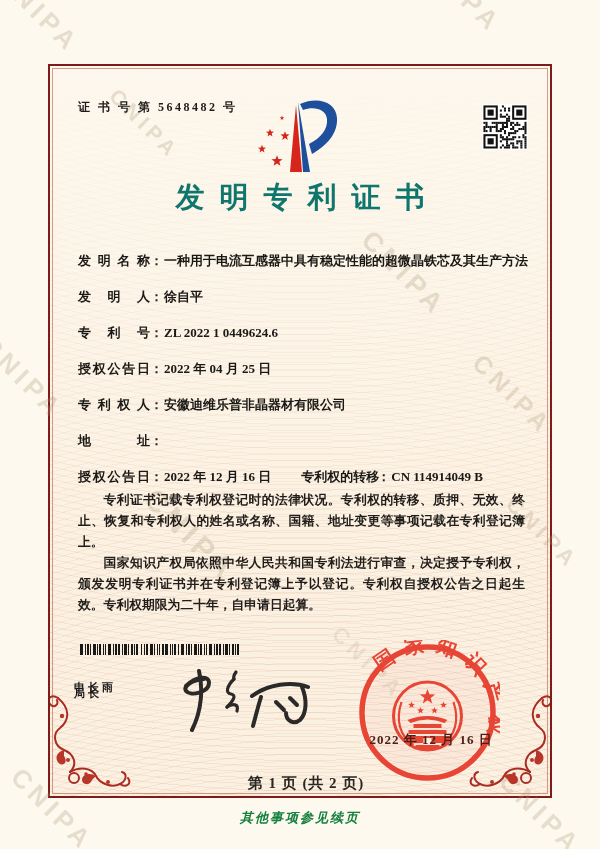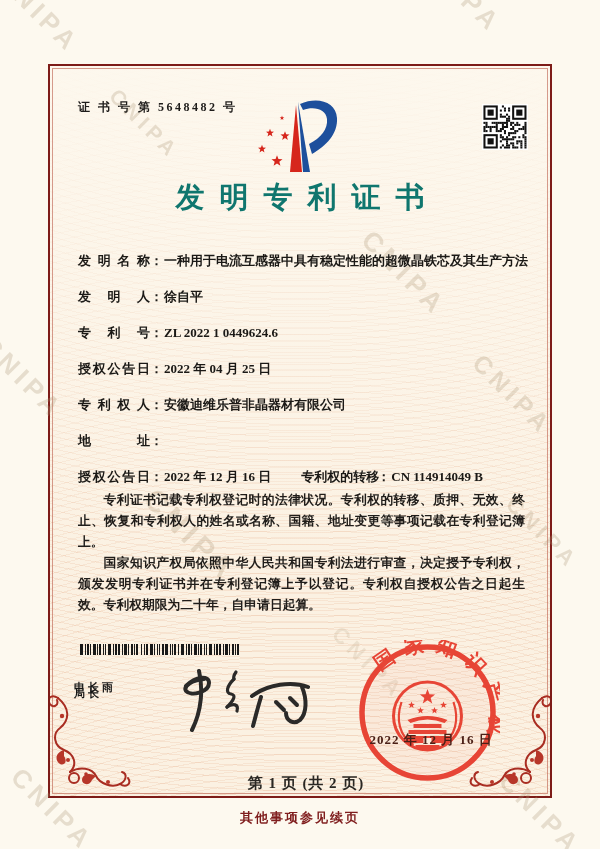--- a/index.html
+++ b/index.html
@@ -68,22 +68,22 @@
   .signer.t2{top:680px;}
 
   .signature{left:176px;top:666px;width:145px;height:72px;}
 
   .seal{left:355px;top:640px;width:145px;height:145px;opacity:0.93;}
   .seal-date{left:352px;top:731px;width:158px;text-align:center;font-size:13px;font-weight:700;
              color:#4b2017;letter-spacing:1px;z-index:4;}
 
   .page-num{left:12px;right:0;top:774px;text-align:center;font-size:15px;font-weight:600;
             letter-spacing:1px;color:#2a2723;}
-  .cont-note{left:0;right:0;top:809px;text-align:center;font-size:13px;
-             font-weight:600;letter-spacing:2px;color:#7f1d1d;}
+  .cont-note{left:0;right:0;top:809px;text-align:center;font-size:13px;font-style:italic;
+             font-weight:600;letter-spacing:2px;color:#15803d;}
 </style>
 </head>
 <body>
 
 <div class="page">
 
   <svg width="0" height="0" style="position:absolute" aria-hidden="true">
     <defs>
       <path id="star" d="M0,-1 L0.247,-0.34 L0.951,-0.309 L0.399,0.13 L0.588,0.809 L0,0.42 L-0.588,0.809 L-0.399,0.13 L-0.951,-0.309 L-0.247,-0.34 Z"></path>
       <g id="flr">

